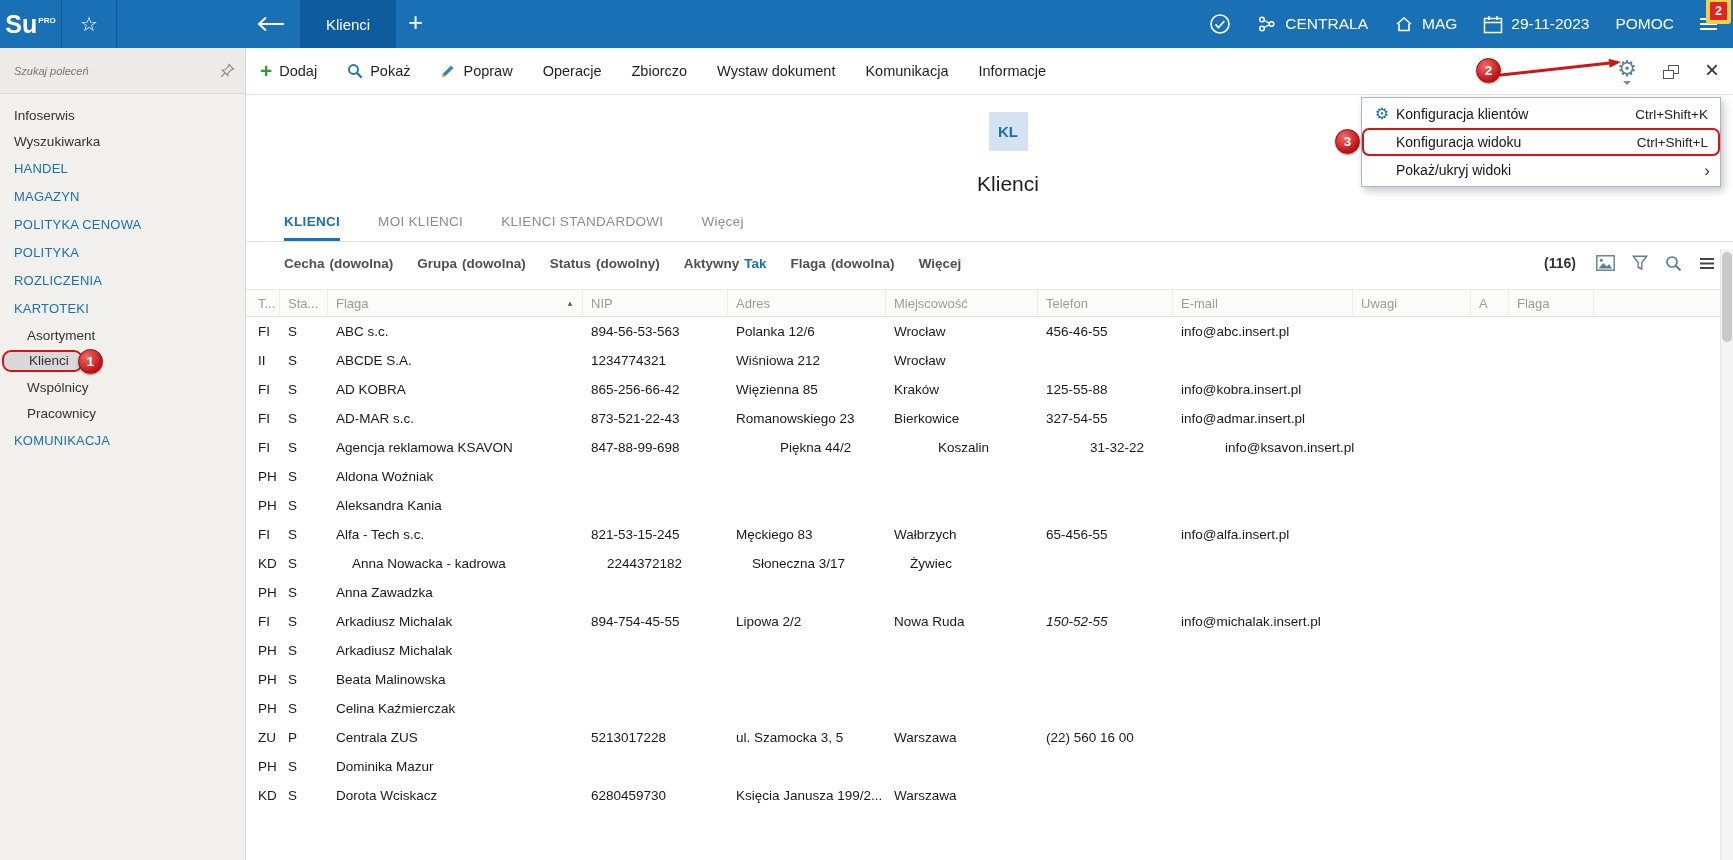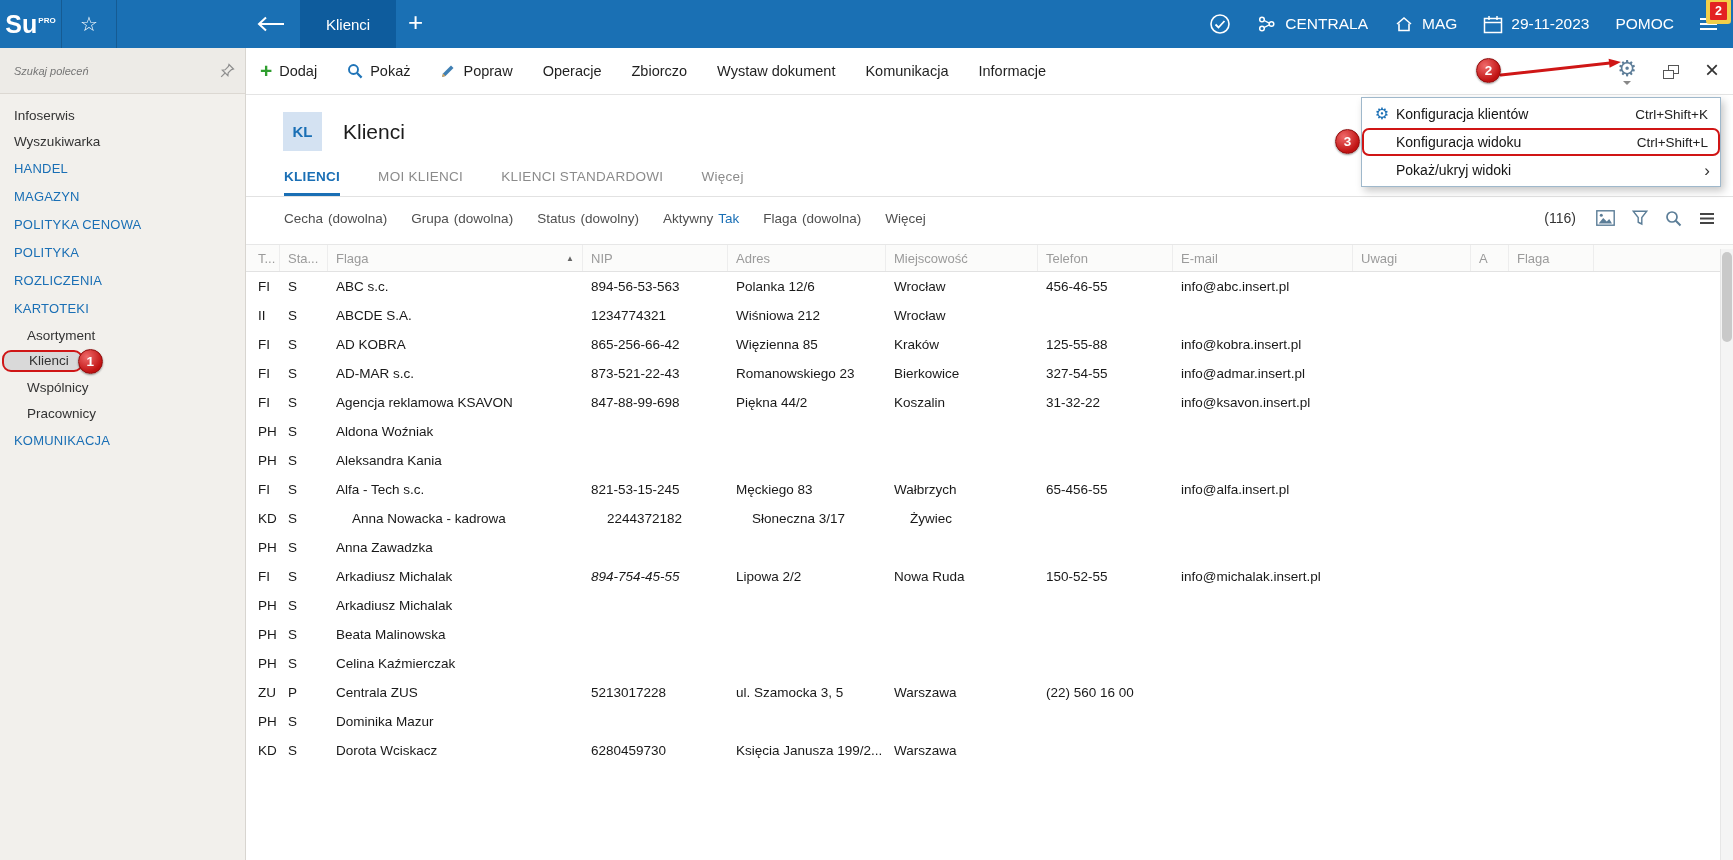--- a/index.html
+++ b/index.html
@@ -84,32 +84,32 @@
   .context-menu { position:absolute; top:49px; right:12px; width:360px; background:#fff;
     border:1px solid #9fb8cb; box-shadow:3px 4px 8px rgba(0,0,0,.22); z-index:40; padding:2px 0; }
   .menu-row { display:flex; align-items:center; height:28px; padding:0 10px 0 6px;
     font-size:14px; color:#141414; cursor:pointer; background:#fff; }
   .menu-row.annotated { box-shadow:inset 0 0 0 2px #d01515; border-radius:7px; }
   .menu-icon-slot { width:28px; display:flex; justify-content:center; flex:none; }
   .menu-shortcut { margin-left:auto; font-size:13.5px; color:#222; padding-right:2px; }
   .menu-sub-chevron { margin-left:auto; font-size:17px; color:#333; line-height:1; }
 
   
-  .page-head { display:flex; align-items:center; gap:21px; padding:17px 0 0 37px; }
+  .page-head { display:flex; align-items:center; gap:21px; padding:17px 0 0 37px;flex-direction:column; }
   .kl-badge { width:39px; height:39px; background:#d4e2f2; color:#1a6fb5; font-weight:bold;
     font-size:15px; display:flex; align-items:center; justify-content:center; }
   .page-title { font-size:21px; color:#1c1c1c; font-weight:400; }
 
   .view-tabs { display:flex; gap:38px; padding-left:38px; margin-top:13px;
     border-bottom:1px solid #e2e2e2; height:33px; }
   .vtab { font-size:13.5px; color:#8b8b8b; letter-spacing:.3px; cursor:pointer; padding-top:5px; }
   .vtab.active { color:#1a6fb5; font-weight:bold; border-bottom:3px solid #1a6fb5; }
 
   .filter-bar { position:relative; display:flex; gap:24px;
-    padding-left:38px; height:42px; font-size:13.5px; color:#4f4f4f; }
+    padding-left:38px; height:42px; font-size:13.5px; color:#4f4f4f;font-weight:bold; }
   .filter-item { display:flex; gap:5px; cursor:pointer; white-space:nowrap; }
   .f-value.set { color:#1a6fb5; }
   .filter-right { position:absolute; right:18px; top:0; height:42px; display:flex;
     align-items:center; gap:17px; }
   .rec-count { font-size:14px; color:#333; margin-right:3px; }
   .icon-btn { cursor:pointer; display:flex; align-items:center; }
 
   .table-wrap { margin-top:5px; }
   .table-header { display:flex; align-items:center; height:28px; border-top:1px solid #e7e7e7;
     border-bottom:1px solid #e2e2e2; background:#fbfbfa; padding-left:4px; }
@@ -456,21 +456,21 @@
             <div class="td" style="width: 180px;">info@admar.insert.pl</div>
             <div class="td" style="width: 118px;"></div>
             <div class="td" style="width: 38px;"></div>
             <div class="td" style="width: 85px;"></div>
           </div>
           <div class="tr">
             <div class="td" style="width: 30px;">FI</div>
             <div class="td" style="width: 48px;">S</div>
             <div class="td" style="width: 255px;">Agencja reklamowa KSAVON</div>
             <div class="td" style="width: 145px;">847-88-99-698</div>
-            <div class="td" style="width: 158px;">Piękna 44/2</div>
+            <div class="td" style="width: 158px; margin-left: 44px;">Piękna 44/2</div>
             <div class="td" style="width: 152px;">Koszalin</div>
             <div class="td" style="width: 135px;">31-32-22</div>
             <div class="td" style="width: 180px;">info@ksavon.insert.pl</div>
             <div class="td" style="width: 118px;"></div>
             <div class="td" style="width: 38px;"></div>
             <div class="td" style="width: 85px;"></div>
           </div>
           <div class="tr">
             <div class="td" style="width: 30px;">PH</div>
             <div class="td" style="width: 48px;">S</div>
@@ -533,24 +533,24 @@
             <div class="td" style="width: 135px;"></div>
             <div class="td" style="width: 180px;"></div>
             <div class="td" style="width: 118px;"></div>
             <div class="td" style="width: 38px;"></div>
             <div class="td" style="width: 85px;"></div>
           </div>
           <div class="tr">
             <div class="td" style="width: 30px;">FI</div>
             <div class="td" style="width: 48px;">S</div>
             <div class="td" style="width: 255px;">Arkadiusz Michalak</div>
-            <div class="td" style="width: 145px; font-style: italic;">894-754-45-55</div>
+            <div class="td" style="width: 145px;">894-754-45-55</div>
             <div class="td" style="width: 158px;">Lipowa 2/2</div>
             <div class="td" style="width: 152px;">Nowa Ruda</div>
-            <div class="td" style="width: 135px;">150-52-55</div>
+            <div class="td" style="width: 135px; font-style: italic;">150-52-55</div>
             <div class="td" style="width: 180px;">info@michalak.insert.pl</div>
             <div class="td" style="width: 118px;"></div>
             <div class="td" style="width: 38px;"></div>
             <div class="td" style="width: 85px;"></div>
           </div>
           <div class="tr">
             <div class="td" style="width: 30px;">PH</div>
             <div class="td" style="width: 48px;">S</div>
             <div class="td" style="width: 255px;">Arkadiusz Michalak</div>
             <div class="td" style="width: 145px;"></div>

